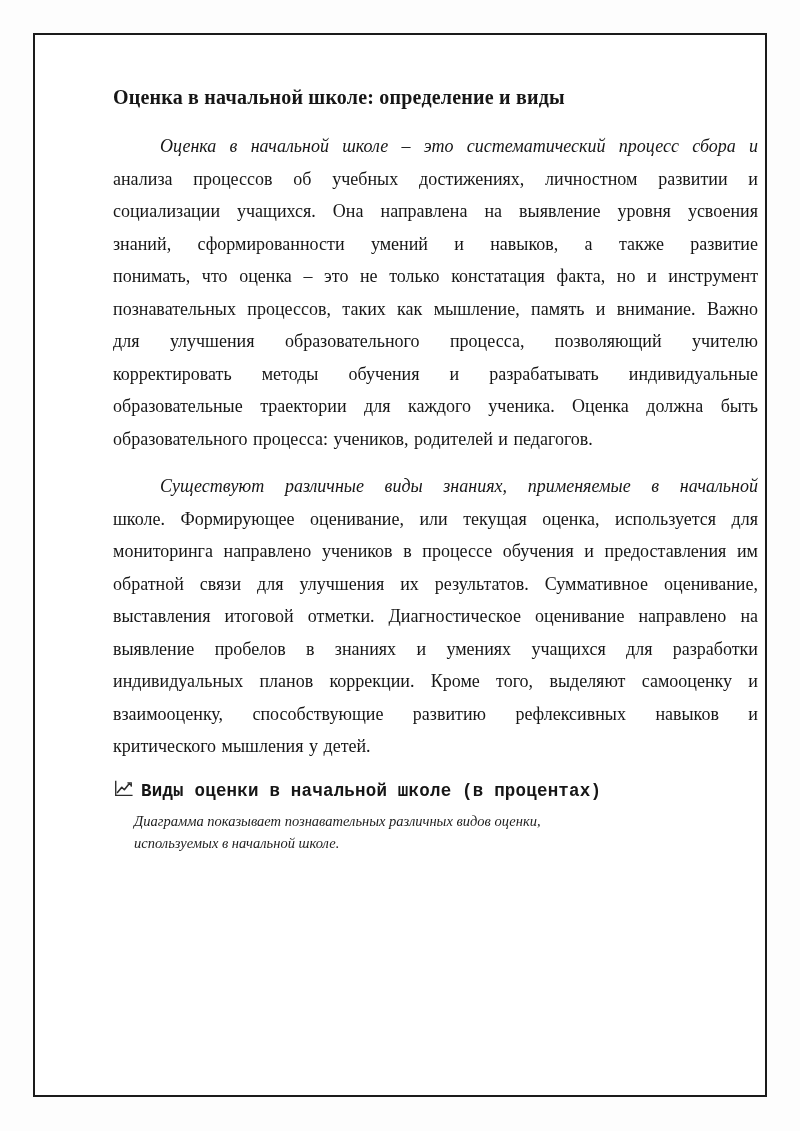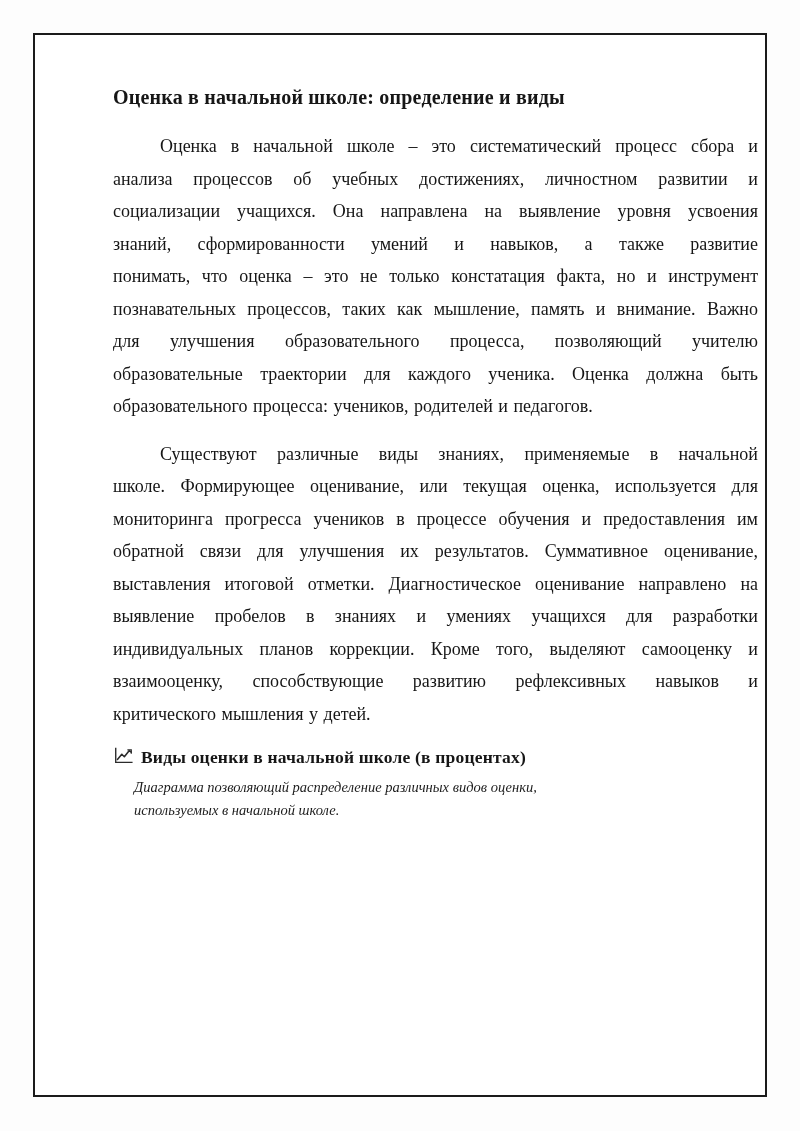--- a/index.html
+++ b/index.html
@@ -42,28 +42,30 @@
   .para .tline {
     text-align: justify;
     text-align-last: justify;
     word-spacing: 1px;
   }
   .para .tline.last {
     text-align-last: left;
   }
   .para .tline:first-child {
     text-indent: 47px;
+    font-style: italic;
   }
   .chart-section {
     margin-top: 9px;
   }
   .chart-heading-row {
     display: flex;
-    align-items: flex-start;
+    align-items: flex-end;
     gap: 7px;
+    font-family: Liberation Mono, monospace;
   }
   .chart-icon {
     flex: 0 0 auto;
     display: inline-block;
     margin-top: 1px;
   }
   .chart-heading {
     font-size: 17.5px;
     font-weight: bold;
     line-height: 24px;
@@ -87,44 +89,45 @@
     <h1 class="doc-title">Оценка в начальной школе: определение и виды</h1>
 
     <div class="para">
         <div class="tline">Оценка в начальной школе – это систематический процесс сбора и</div>
         <div class="tline">анализа процессов об учебных достижениях, личностном развитии и</div>
         <div class="tline">социализации учащихся. Она направлена на выявление уровня усвоения</div>
         <div class="tline">знаний, сформированности умений и навыков, а также развитие</div>
         <div class="tline">понимать, что оценка – это не только констатация факта, но и инструмент</div>
         <div class="tline">познавательных процессов, таких как мышление, память и внимание. Важно</div>
         <div class="tline">для улучшения образовательного процесса, позволяющий учителю</div>
+        <div class="tline">корректировать методы обучения и разрабатывать индивидуальные</div>
         <div class="tline">образовательные траектории для каждого ученика. Оценка должна быть</div>
         <div class="tline last">образовательного процесса: учеников, родителей и педагогов.</div>
       </div>
 
     <div class="para">
         <div class="tline">Существуют различные виды знаниях, применяемые в начальной</div>
         <div class="tline">школе. Формирующее оценивание, или текущая оценка, используется для</div>
-        <div class="tline">мониторинга прогресса учеников в процессе обучения и предоставления им</div>
+        <div class="tline">мониторинга направлено учеников в процессе обучения и предоставления им</div>
         <div class="tline">обратной связи для улучшения их результатов. Суммативное оценивание,</div>
         <div class="tline">выставления итоговой отметки. Диагностическое оценивание направлено на</div>
         <div class="tline">выявление пробелов в знаниях и умениях учащихся для разработки</div>
         <div class="tline">индивидуальных планов коррекции. Кроме того, выделяют самооценку и</div>
         <div class="tline">взаимооценку, способствующие развитию рефлексивных навыков и</div>
         <div class="tline last">критического мышления у детей.</div>
       </div>
 
     <div class="chart-section">
       <div class="chart-heading-row">
         <span class="chart-icon">
           <svg width="21" height="19" viewBox="0 0 24 22" aria-hidden="true">
             <path d="M3 2 L3 19 L22.5 19" fill="none" stroke="#2b2b2b" stroke-width="1.6"></path>
             <path d="M5 15.5 L10 9.5 L13 12.5 L18.5 5.5 L21 7" fill="none" stroke="#2b2b2b" stroke-width="1.8" stroke-linejoin="round" stroke-linecap="round"></path>
             <path d="M16.5 4.5 L21 4.5 L21 9" fill="none" stroke="#2b2b2b" stroke-width="1.4"></path>
           </svg>
         </span>
         <span class="chart-heading">Виды оценки в начальной школе (в процентах)</span>
       </div>
-      <div class="chart-caption">Диаграмма позволяющий распределение различных видов оценки, используемых в начальной школе.</div>
+      <div class="chart-caption">Диаграмма показывает познавательных различных видов оценки, используемых в начальной школе.</div>
     </div>
 
   </div>
 </div>
 
 </body></html>

